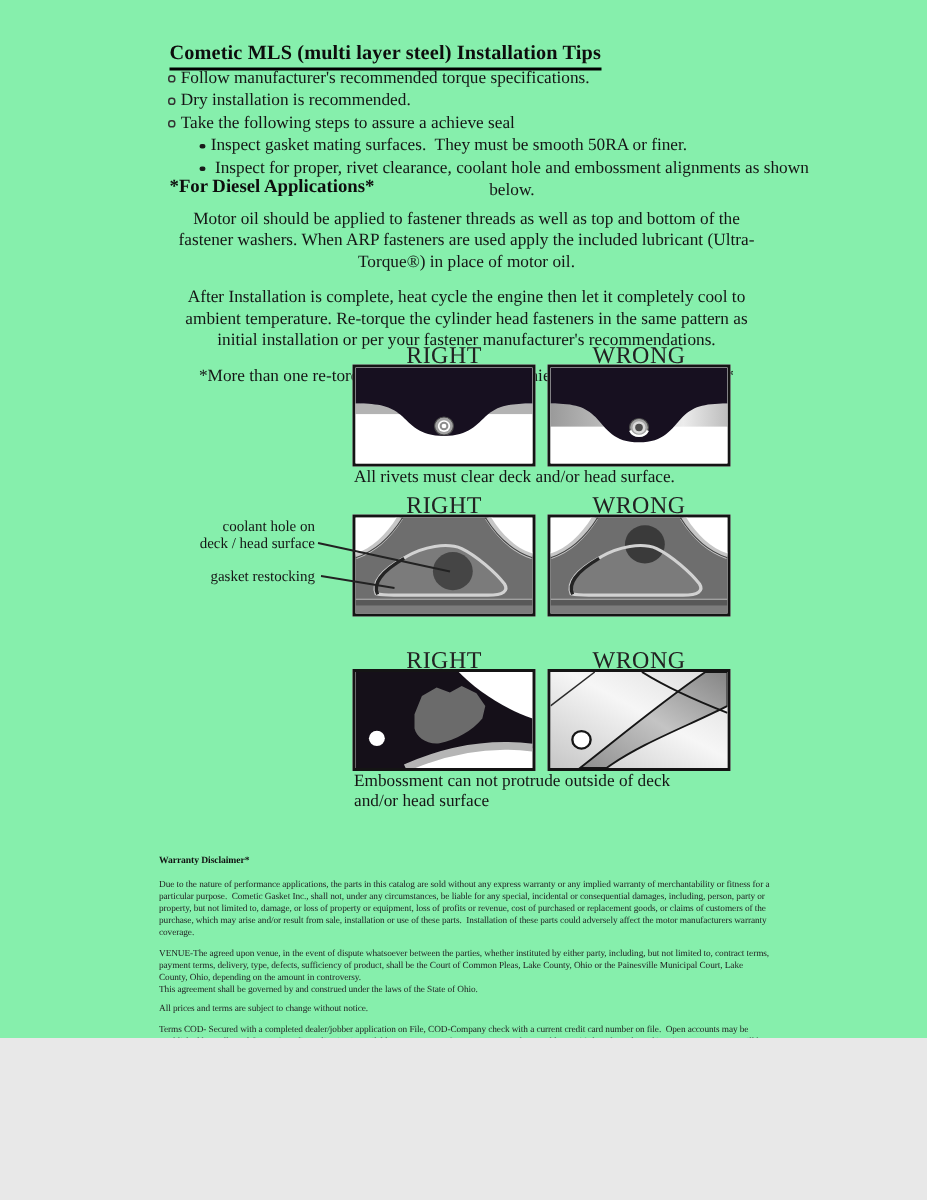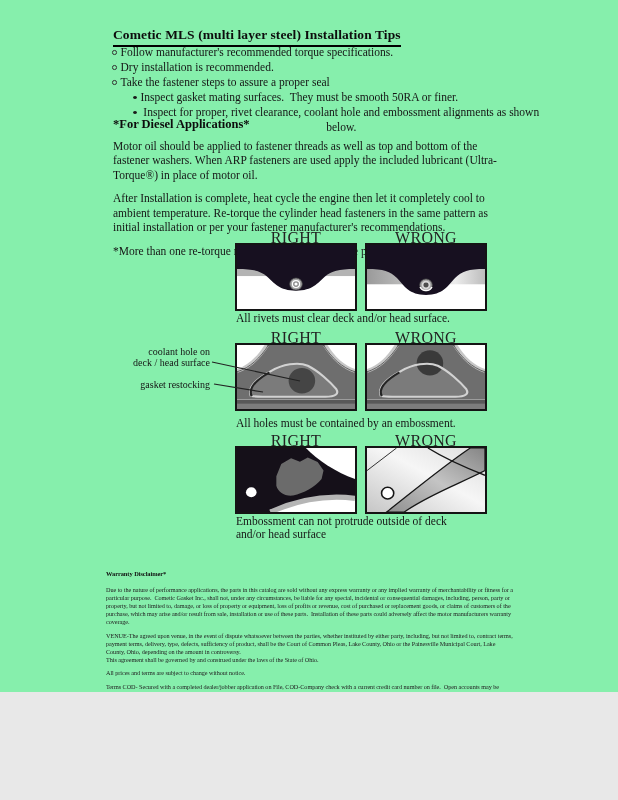--- a/index.html
+++ b/index.html
@@ -23,21 +23,21 @@
     flex:0 0 auto; width:4.5px; height:4.5px; border:1.2px solid #333;
     border-radius:50%; margin:5px 4px 0 0;
   }
   .tip-sub { margin-left:21px;text-align:center; }
   .tip-sub .mark { background:#1a1a1a; border-color:#1a1a1a; width:3.5px; height:3.5px; margin-top:5.5px; }
   .pre { white-space:pre-wrap; }
 
   
   .diesel { left:113px; top:117px; width:396px; font-size:11.5px; line-height:14.5px; color:#151515; }
   .diesel h2 { font-size:12.5px; font-weight:bold; color:#0d0d0d; margin-bottom:7px; }
-  .diesel p { margin-bottom:9px; }
+  .diesel p { margin-bottom:9px;text-align:center; }
 
   
   .dlabel { width:122px; text-align:center; font-size:16px; color:#222; letter-spacing:.3px; }
   .dbox { width:122px; height:68px; border:2px solid #141414; background:#fff; }
   .dbox svg { display:block; width:118px; height:64px; }
   .caption { font-size:11.5px; line-height:12.5px; color:#151515; white-space:pre-line; }
   .callout { width:112px; text-align:right; font-size:10px; line-height:11px; color:#151515; white-space:pre-line; }
 
   
   .warranty { left:106px; top:570px; width:408px; font-size:6.2px; line-height:8px;
@@ -58,21 +58,21 @@
     <div class="tip-row">
       <span class="mark"></span>
       <span class="pre">Follow manufacturer's recommended torque specifications.</span>
     </div>
     <div class="tip-row">
       <span class="mark"></span>
       <span class="pre">Dry installation is recommended.</span>
     </div>
     <div class="tip-row">
       <span class="mark"></span>
-      <span class="pre">Take the fastener steps to assure a proper seal</span>
+      <span class="pre">Take the following steps to assure a achieve seal</span>
     </div>
     <div class="tip-row tip-sub">
       <span class="mark"></span>
       <span class="pre">Inspect gasket mating surfaces.  They must be smooth 50RA or finer.</span>
     </div>
     <div class="tip-row tip-sub">
       <span class="mark"></span>
       <span class="pre">Inspect for proper, rivet clearance, coolant hole and embossment alignments as shown below.</span>
     </div>
   </div>
@@ -164,21 +164,20 @@
       <path d="M14,54 C11,46 18,37 34,28 C46,20.5 62,17.5 72,22 C82,27 95,39 101,47 C104,52 100,55 90,55 L26,55 C19,55 16,54.5 14,54 Z" fill="none" stroke="#d2d2d2" stroke-width="2.2"></path>
       <path d="M15,54.5 C11.5,47 18,38 33,29" fill="none" stroke="#242424" stroke-width="2.2"></path>
     </svg>
   </div>
 
   <svg class="abs" style="left:208px;top:356px" width="100" height="42" viewBox="0 0 100 42">
     <line x1="4" y1="6" x2="92" y2="25" stroke="#222" stroke-width="1.2"></line>
     <line x1="6" y1="28" x2="55" y2="36" stroke="#222" stroke-width="1.2"></line>
   </svg>
 
-  <div class="abs caption" style="left:236px;top:417px">All holes must be contained by an embossment.</div>
 
   <div class="abs dlabel" style="left:235px;top:432px">RIGHT</div>
   <div class="abs dlabel" style="left:365px;top:432px">WRONG</div>
 
   <div class="abs dbox" style="left:235px;top:446px">
     <svg viewBox="0 0 120 68" preserveAspectRatio="none">
       <rect width="120" height="68" fill="#151019"></rect>
       <path d="M70,0 H120 V33 C100,25.5 82,13 70,0 Z" fill="#ffffff"></path>
       <path d="M36,68 C66,55 94,51 120,54 V68 Z" fill="#ffffff"></path>
       <path d="M34,68 C64,54 93,50 120,53.5" fill="none" stroke="#b5b5b5" stroke-width="5.5"></path>

